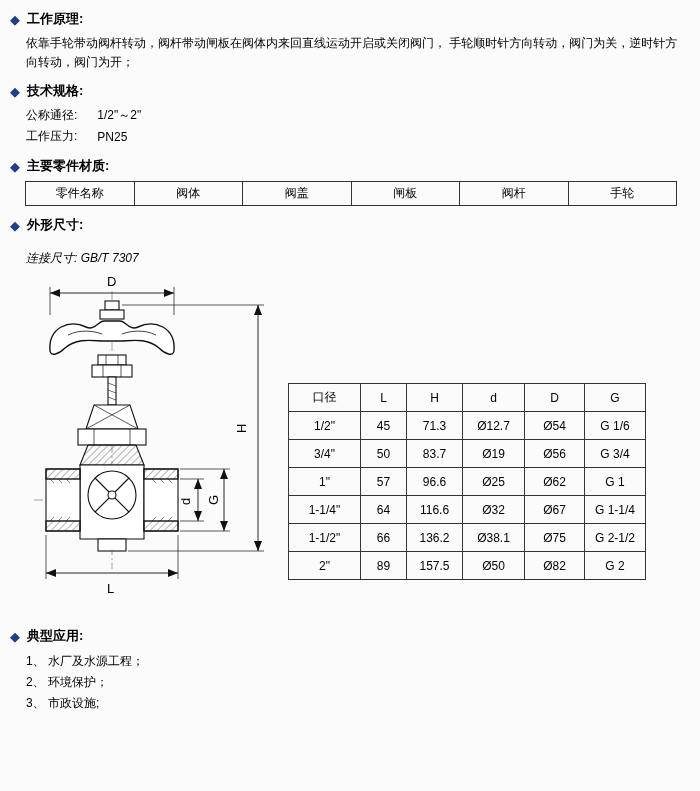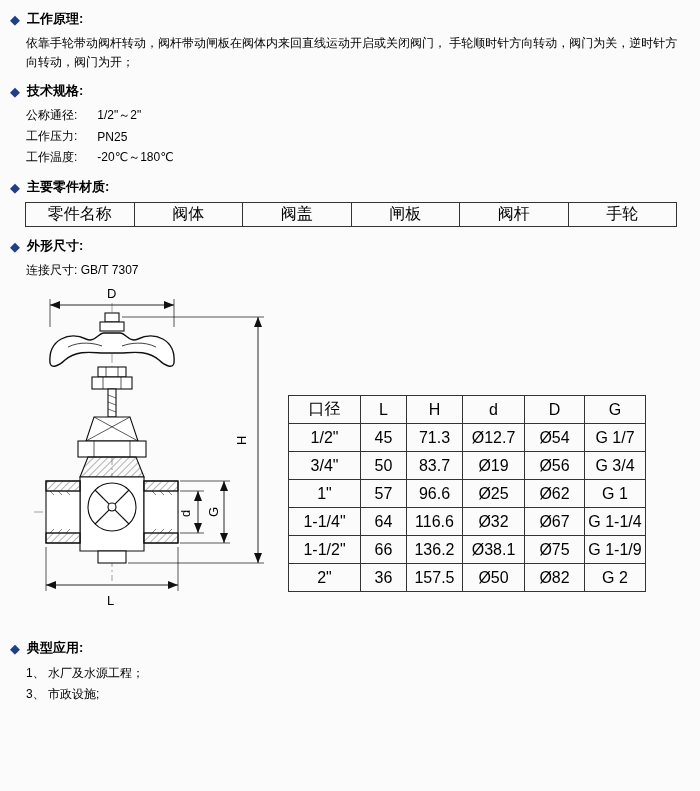--- a/index.html
+++ b/index.html
@@ -17,25 +17,25 @@
   .sec-head:first-child { margin-top:2px; }
   .diamond { font-size:13px; line-height:1; }
   .para {
     margin:6px 0 8px 16px; width:660px; line-height:1.6;
   }
   .spec-list { margin:5px 0 0 16px; }
   .spec-line { height:21px; display:flex; align-items:center; gap:20px; }
   table { border-collapse:collapse; table-layout:fixed; }
   td {
     border:1px solid #333; text-align:center; vertical-align:middle;
-    font-size:16px; padding:0 2px; overflow:hidden; white-space:nowrap;
+    font-size:12px; padding:0 2px; overflow:hidden; white-space:nowrap;
   }
   .mat-table { width:652px; margin:6px 0 0 15px; }
   .mat-table td { height:24px; width:108px; }
-  .conn-line { margin:7px 0 0 16px; }
+  .conn-line { margin:16px 0 0 16px;font-style:italic; }
   .drawing-area { position:relative; height:342px; margin-top:4px; }
   .valve-svg { position:absolute; left:8px; top:2px; }
   .dim-table { position:absolute; left:278px; top:112px; width:357px;border-radius:7px; }
   .dim-table td { height:28px; }
   .app-list { margin:6px 0 0 16px; }
   .app-line { height:21px; display:flex; align-items:center;text-align:center; }
   svg text { font-family:"Liberation Sans","DejaVu Sans",sans-serif; font-size:13px; fill:#000; }
 </style>
 </head>
 <body>
@@ -53,24 +53,20 @@
     <span>技术规格:</span>
   </div>
   <div class="spec-list">
     <div class="spec-line">
       <span>公称通径:</span>
       <span>1/2"～2"</span>
     </div>
     <div class="spec-line">
       <span>工作压力:</span>
       <span>PN25</span>
-    </div>
-    <div class="spec-line">
-      <span>工作温度:</span>
-      <span>-20℃～180℃</span>
     </div>
   </div>
 
   <div class="sec-head">
     <span class="diamond" style="color: rgb(31, 63, 138);">◆</span>
     <span>主要零件材质:</span>
   </div>
   <table class="mat-table">
     <tbody>
       <tr>
@@ -216,21 +212,21 @@
           <td>d</td>
           <td>D</td>
           <td>G</td>
         </tr>
         <tr>
           <td>1/2"</td>
           <td>45</td>
           <td>71.3</td>
           <td>Ø12.7</td>
           <td>Ø54</td>
-          <td>G 1/7</td>
+          <td>G 1/6</td>
         </tr>
         <tr>
           <td>3/4"</td>
           <td>50</td>
           <td>83.7</td>
           <td>Ø19</td>
           <td>Ø56</td>
           <td>G 3/4</td>
         </tr>
         <tr>
@@ -248,37 +244,38 @@
           <td>Ø32</td>
           <td>Ø67</td>
           <td>G 1-1/4</td>
         </tr>
         <tr>
           <td>1-1/2"</td>
           <td>66</td>
           <td>136.2</td>
           <td>Ø38.1</td>
           <td>Ø75</td>
-          <td>G 1-1/9</td>
+          <td>G 2-1/2</td>
         </tr>
         <tr>
           <td>2"</td>
-          <td>36</td>
+          <td>89</td>
           <td>157.5</td>
           <td>Ø50</td>
           <td>Ø82</td>
           <td>G 2</td>
         </tr>
       </tbody>
     </table>
   </div>
 
   <div class="sec-head" style="margin-top:14px;">
     <span class="diamond" style="color: rgb(31, 63, 138);">◆</span>
     <span>典型应用:</span>
   </div>
   <div class="app-list">
     <div class="app-line">1、 水厂及水源工程；</div>
+    <div class="app-line">2、 环境保护；</div>
     <div class="app-line">3、 市政设施;</div>
 
   </div>
 
 </div>
 
 </body></html>

